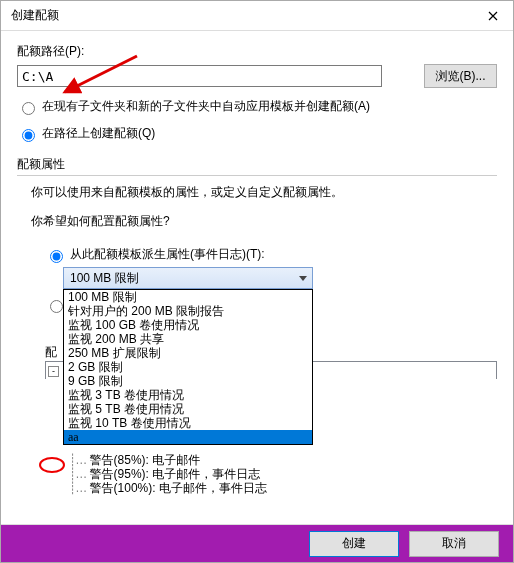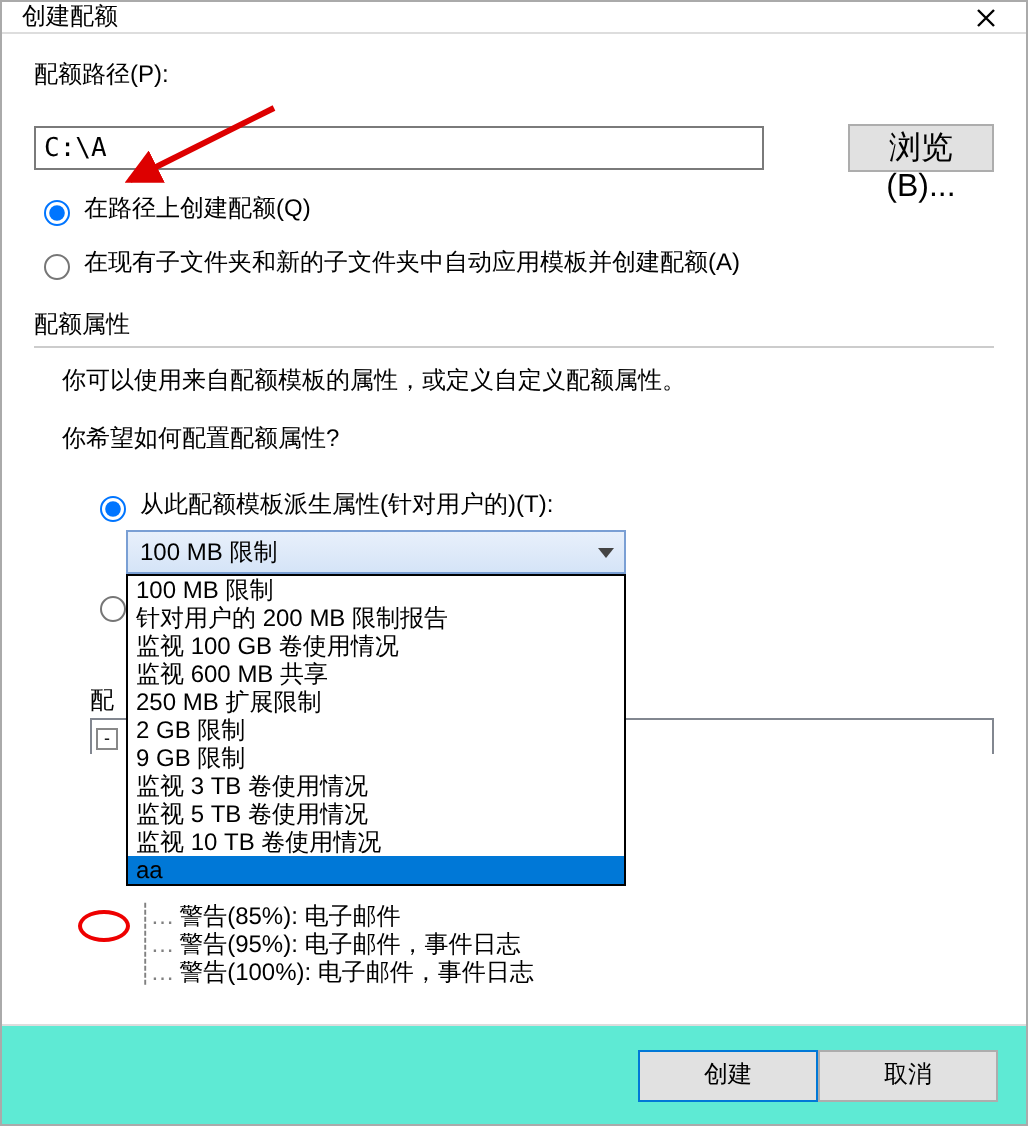--- a/index.html
+++ b/index.html
@@ -1,57 +1,57 @@
 <!DOCTYPE html>
 <html><head>
 <meta charset="utf-8">
 <style>
   * { box-sizing: border-box; font-family: "Microsoft YaHei", "SimSun", sans-serif; }
   html, body { margin: 0; padding: 0; }
   body { width: 514px; height: 563px; background: #fff; overflow: hidden; }
 
   .win { width: 514px; height: 563px; border: 1px solid #aaa; background: #fff; position: relative; }
-  .titlebar { height: 16px; display: flex; align-items: center; justify-content: space-between; padding-left: 10px; border-bottom: 1px solid #ddd; }
+  .titlebar { height: 30px; display: flex; align-items: center; justify-content: space-between; padding-left: 10px; border-bottom: 1px solid #ddd; }
   .title { font-size: 12px; color: #000; }
   .closebtn { width: 40px; height: 30px; display: flex; align-items: center; justify-content: center; cursor: pointer; }
 
   .content { padding: 12px 16px 0 16px; font-size: 12px; color: #000; position: relative; height: calc(100% - 82px); }
 
-  .path-label { margin-bottom: 16px; }
+  .path-label { margin-bottom: 4px; }
   .path-row { display: flex; gap: 42px; align-items: center; }
   .path-input { flex: 0 0 365px; height: 22px; border: 1px solid #7a7a7a; font-size: 13px; padding: 2px 4px; font-family: Consolas, monospace; }
-  .browse-btn { height: 24px; width: 88px; background: #e1e1e1; border: 1px solid #adadad; font-size: 16px; cursor: pointer; }
+  .browse-btn { height: 24px; width: 88px; background: #e1e1e1; border: 1px solid #adadad; font-size: 12px; cursor: pointer; }
 
   .radio-row { display: flex; align-items: center; gap: 4px; margin-top: 10px; }
   .radio { width: 13px; height: 13px; }
 
   .fieldset-label { margin-top: 14px; }
   .hr { border: none; border-top: 1px solid #ccc; margin: 2px 0 8px 0; }
 
   .indented { padding-left: 14px; }
   .sub-indent { padding-left: 28px; padding-top: 6px; }
 
   .dropdown-closed { width: 250px; height: 22px; border: 1px solid #7a9fd4; background: linear-gradient(#e8f0fb,#d5e4f7); display: flex; align-items: center; justify-content: space-between; padding-left: 6px; font-family: "SimSun", monospace; font-size: 12px; margin-top: 4px; cursor: pointer; }
   .dd-arrow { width: 18px; height: 100%; display: flex; align-items: center; justify-content: center; }
 
   .dropdown-list { position: absolute; width: 250px; border: 1px solid #000; background: #fff; font-family: "SimSun", monospace; font-size: 12px; z-index: 10; }
   .dd-item { padding: 0 4px; height: 14px; line-height: 14px; white-space: nowrap; cursor: pointer; }
-  .dd-item.selected { background: #0078d7; color: #000000; }
+  .dd-item.selected { background: #0078d7; color: #000000; font-family: Liberation Serif, serif; }
 
   .covered-radio { display: flex; align-items: flex-start; gap: 4px; margin-top: 8px; }
 
   .tree-area { margin-top: 6px; }
   .tree-box { position: relative; height: 134px; overflow: hidden; }
   .tree-top { border: 1px solid #828790; border-bottom: none; padding: 2px 0 0 2px; height: 18px; display: flex; align-items: center; font-family: "SimSun", monospace; font-size: 12px; }
   .square { width: 11px; height: 11px; border: 1px solid #888; display: inline-flex; align-items: center; justify-content: center; font-size: 9px; line-height: 1; margin-right: 4px; }
   .tree-lines { padding-left: 24px; font-family: "SimSun", monospace; font-size: 12px; }
   .tree-line { height: 14px; line-height: 14px; white-space: nowrap; }
   .treeguide { color: #808080; letter-spacing: -1px; }
 
-  .footer { position: absolute; bottom: 0; left: 0; right: 0; height: 50px; background: #5eead4; border-top: 1px solid #ddd; display: flex; align-items: center; justify-content: flex-end; padding-right: 14px; }
+  .footer { position: absolute; bottom: 0; left: 0; right: 0; height: 38px; background: #a21caf; border-top: 1px solid #ddd; display: flex; align-items: center; justify-content: flex-end; gap: 10px; padding-right: 14px; }
   .ftr-btn { width: 90px; height: 26px; background: #e1e1e1; border: 1px solid #adadad; font-size: 12px; cursor: pointer; }
   .ftr-btn.primary { border: 1px solid #0078d7; }
 
   
   .arrow-overlay { position: absolute; left: 30px; top: -10px; pointer-events: none; }
 
   
   .ellipse-overlay { position: absolute; border: 2px solid #e00; border-radius: 50%; width: 26px; height: 16px; pointer-events: none; }
 </style>
 </head>
@@ -78,55 +78,55 @@
         <defs>
             <marker id="ah" markerWidth="6" markerHeight="6" refX="5" refY="3" orient="auto">
               <path d="M0,0 L6,3 L0,6 Z" fill="#d00"></path>
             </marker>
           </defs>
         <line x1="90" y1="2" x2="18" y2="38" stroke="#d00" stroke-width="3" marker-end="url(#ah)"></line>
       </svg>
     </div>
 
     <div class="radio-row">
+      <input type="radio" class="radio" name="mode" style="">
+      <span>在现有子文件夹和新的子文件夹中自动应用模板并创建配额(A)</span>
+    </div>
+    <div class="radio-row">
       <input type="radio" class="radio" name="mode" checked="" style="">
       <span>在路径上创建配额(Q)</span>
-    </div>
-    <div class="radio-row">
-      <input type="radio" class="radio" name="mode" style="">
-      <span>在现有子文件夹和新的子文件夹中自动应用模板并创建配额(A)</span>
     </div>
 
     <div class="fieldset-label">配额属性</div>
     <hr class="hr">
     <div class="indented">你可以使用来自配额模板的属性，或定义自定义配额属性。</div>
 
     <div class="indented" style="margin-top:12px;">你希望如何配置配额属性?</div>
 
     <div class="sub-indent">
       <div class="radio-row">
         <input type="radio" class="radio" name="cfg" checked="" style="">
-        <span>从此配额模板派生属性(针对用户的)(T):</span>
+        <span>从此配额模板派生属性(事件日志)(T):</span>
       </div>
 
       <div style="padding-left:18px; position:relative;">
         <div class="dropdown-closed">
           <span>100 MB 限制</span>
           <span class="dd-arrow">
             <svg width="8" height="5" viewBox="0 0 8 5">
                 <path d="M0 0 L4 5 L8 0 Z" fill="#444"></path>
               </svg>
           </span>
         </div>
 
         <div class="dropdown-list" id="ddlist">
             <div class="dd-item">100 MB 限制</div>
             <div class="dd-item">针对用户的 200 MB 限制报告</div>
             <div class="dd-item">监视 100 GB 卷使用情况</div>
-            <div class="dd-item">监视 600 MB 共享</div>
+            <div class="dd-item">监视 200 MB 共享</div>
             <div class="dd-item">250 MB 扩展限制</div>
             <div class="dd-item">2 GB 限制</div>
             <div class="dd-item">9 GB 限制</div>
             <div class="dd-item">监视 3 TB 卷使用情况</div>
             <div class="dd-item">监视 5 TB 卷使用情况</div>
             <div class="dd-item">监视 10 TB 卷使用情况</div>
             <div class="dd-item selected">aa</div>
           </div>
 
         <div class="ellipse-overlay" style="left:-6px; top:190px;"></div>

